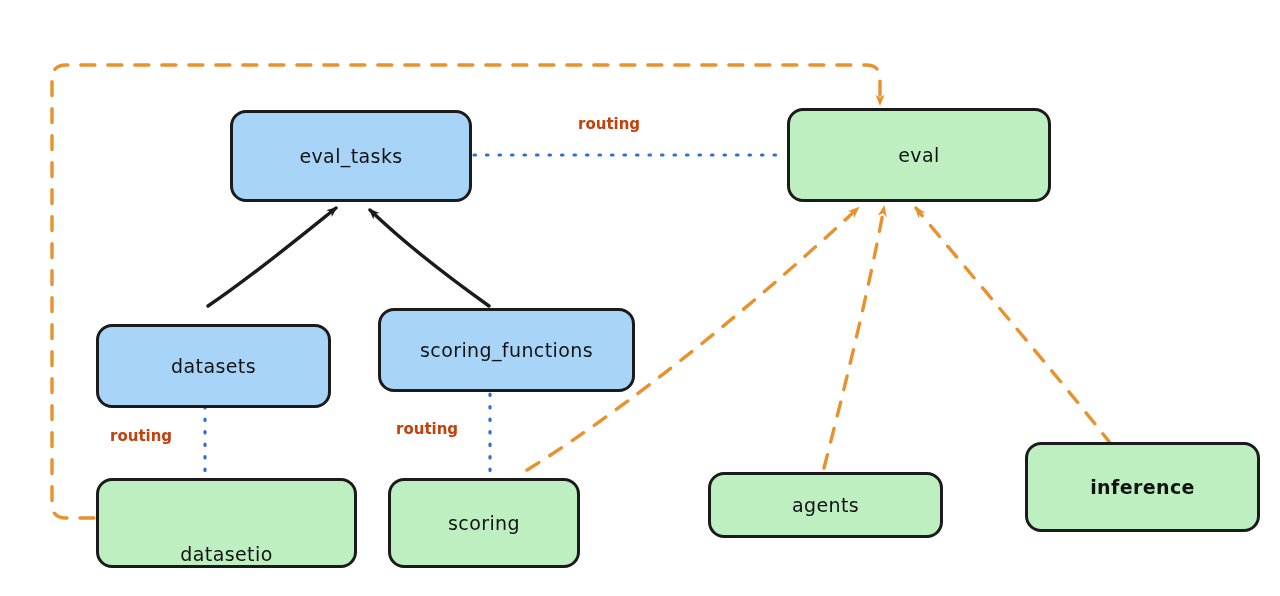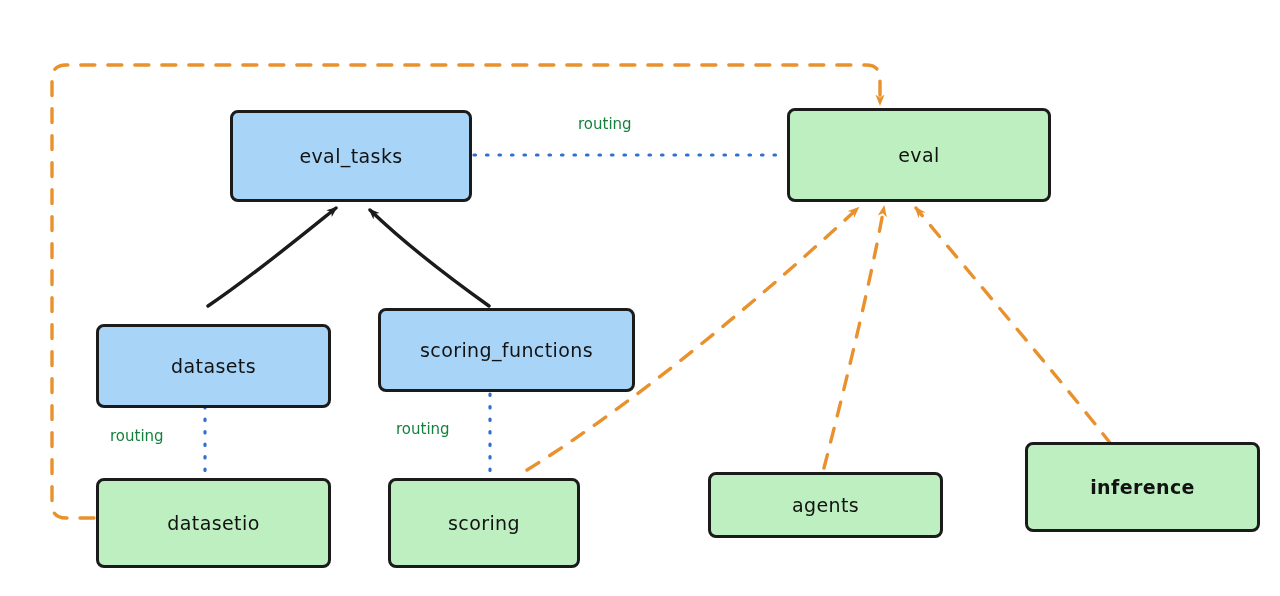--- a/index.html
+++ b/index.html
@@ -23,44 +23,45 @@
     position: absolute;
     left: 0;
     top: 0;
     width: 1280px;
     height: 596px;
   }
   .node {
     position: absolute;
     box-sizing: border-box;
     border: 3px solid #1b1b1b;
-    border-radius: 8px;
+    border-radius: 16px;
     display: flex;
     align-items: center;
     justify-content: center;
     z-index: 5;
   }
   .node .node-label {
     font-family: "DejaVu Sans", sans-serif;
     font-size: 19px;
     color: #121212;
     letter-spacing: 0.4px;
     white-space: nowrap;
     pointer-events: none;
   }
   .node.blue  { background: #a8d5f7; }
   .node.green { background: #bdefc0; }
 
   .edge-label {
     position: absolute;
     font-family: "DejaVu Sans", sans-serif;
     font-size: 15px;
-    color: #15803d;
+    color: #c2410c;
     white-space: nowrap;
     z-index: 6;
+    font-weight: bold;
   }
 </style>
 </head>
 <body>
 
 <div id="diagram-root">
 
   <svg id="edge-layer" viewBox="0 0 1280 596">
     <defs>
       <marker id="arrow-black" markerWidth="13" markerHeight="13" refX="9" refY="5" orient="auto" markerUnits="userSpaceOnUse">
@@ -99,21 +100,21 @@
   </div>
 
   <div class="node blue" style="left:96px; top:324px; width:235px; height:84px;">
     <span class="node-label">datasets</span>
   </div>
 
   <div class="node blue" style="left:378px; top:308px; width:257px; height:84px;">
     <span class="node-label">scoring_functions</span>
   </div>
 
-  <div class="node green" style="left:96px; top:478px; width:235px; height:90px;">
+  <div class="node green" style="left:96px; top:478px; width:261px; height:90px;align-items:flex-end;">
     <span class="node-label">datasetio</span>
   </div>
 
   <div class="node green" style="left:388px; top:478px; width:192px; height:90px;">
     <span class="node-label">scoring</span>
   </div>
 
   <div class="node green" style="left:708px; top:472px; width:235px; height:66px;">
     <span class="node-label">agents</span>
   </div>

